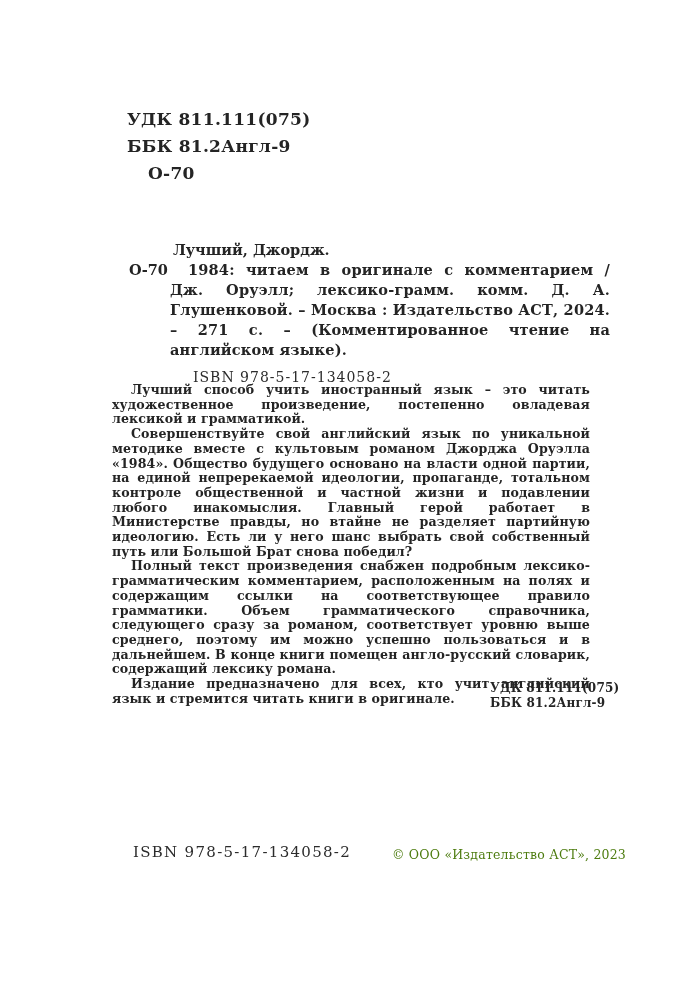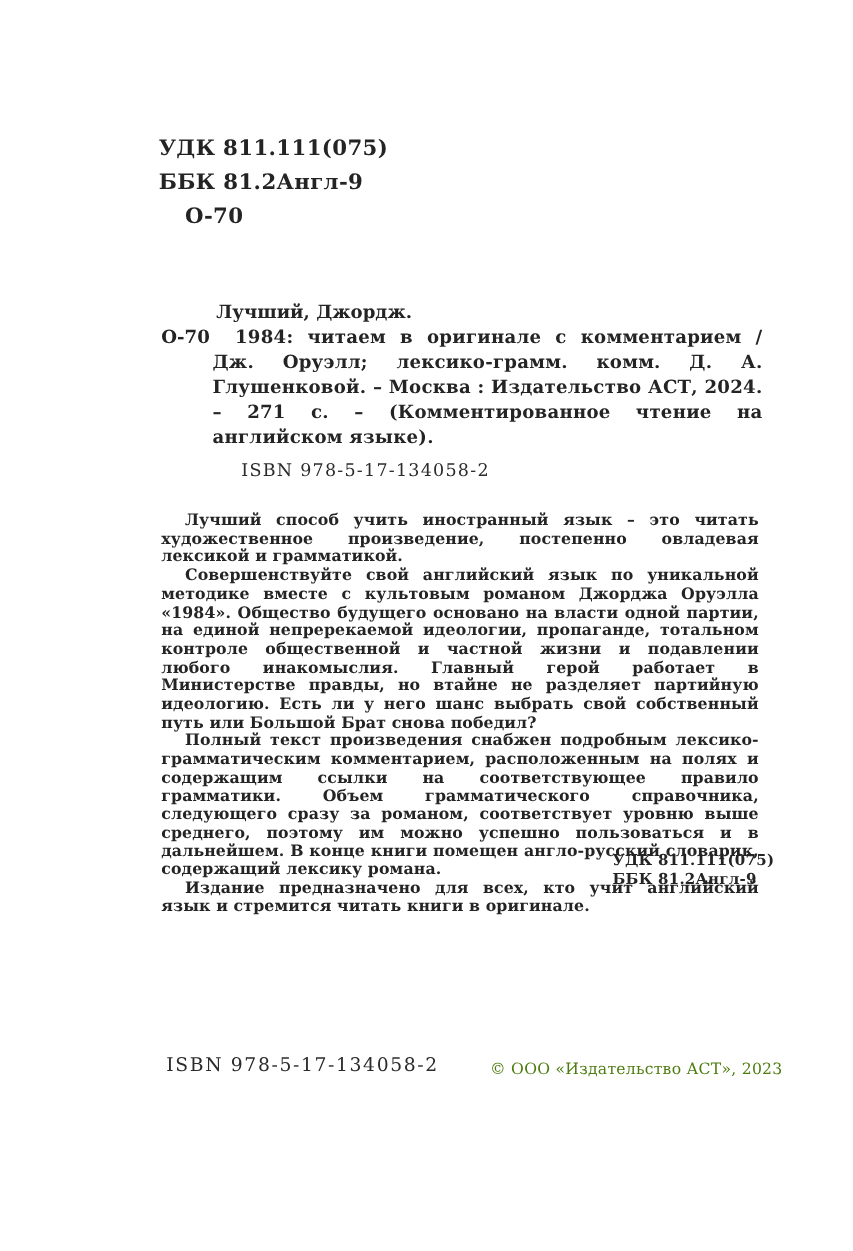--- a/index.html
+++ b/index.html
@@ -36,26 +36,25 @@
     letter-spacing: 0.2px;
   }
   .bib-isbn {
     margin: 7px 0 0 64px;
     font-weight: normal; font-size: 14px; letter-spacing: 1px;
     color: #2b2b2b;
   }
 
   
   .annotation {
-    position: absolute; left: 129px; top: 383px; width: 478px;
+    position: absolute; left: 112px; top: 383px; width: 478px;
     font-size: 12.6px; font-weight: bold;
     line-height: 14.7px;
     text-align: justify;
     letter-spacing: 0.1px;
-    margin-top: 26px;
   }
   .annotation p { margin: 0; text-indent: 19px; }
 
   
   .bottom-class {
     position: absolute; left: 490px; top: 681px;
     font-size: 12px; font-weight: bold; line-height: 14.5px;
     letter-spacing: 0.2px;
   }
 

